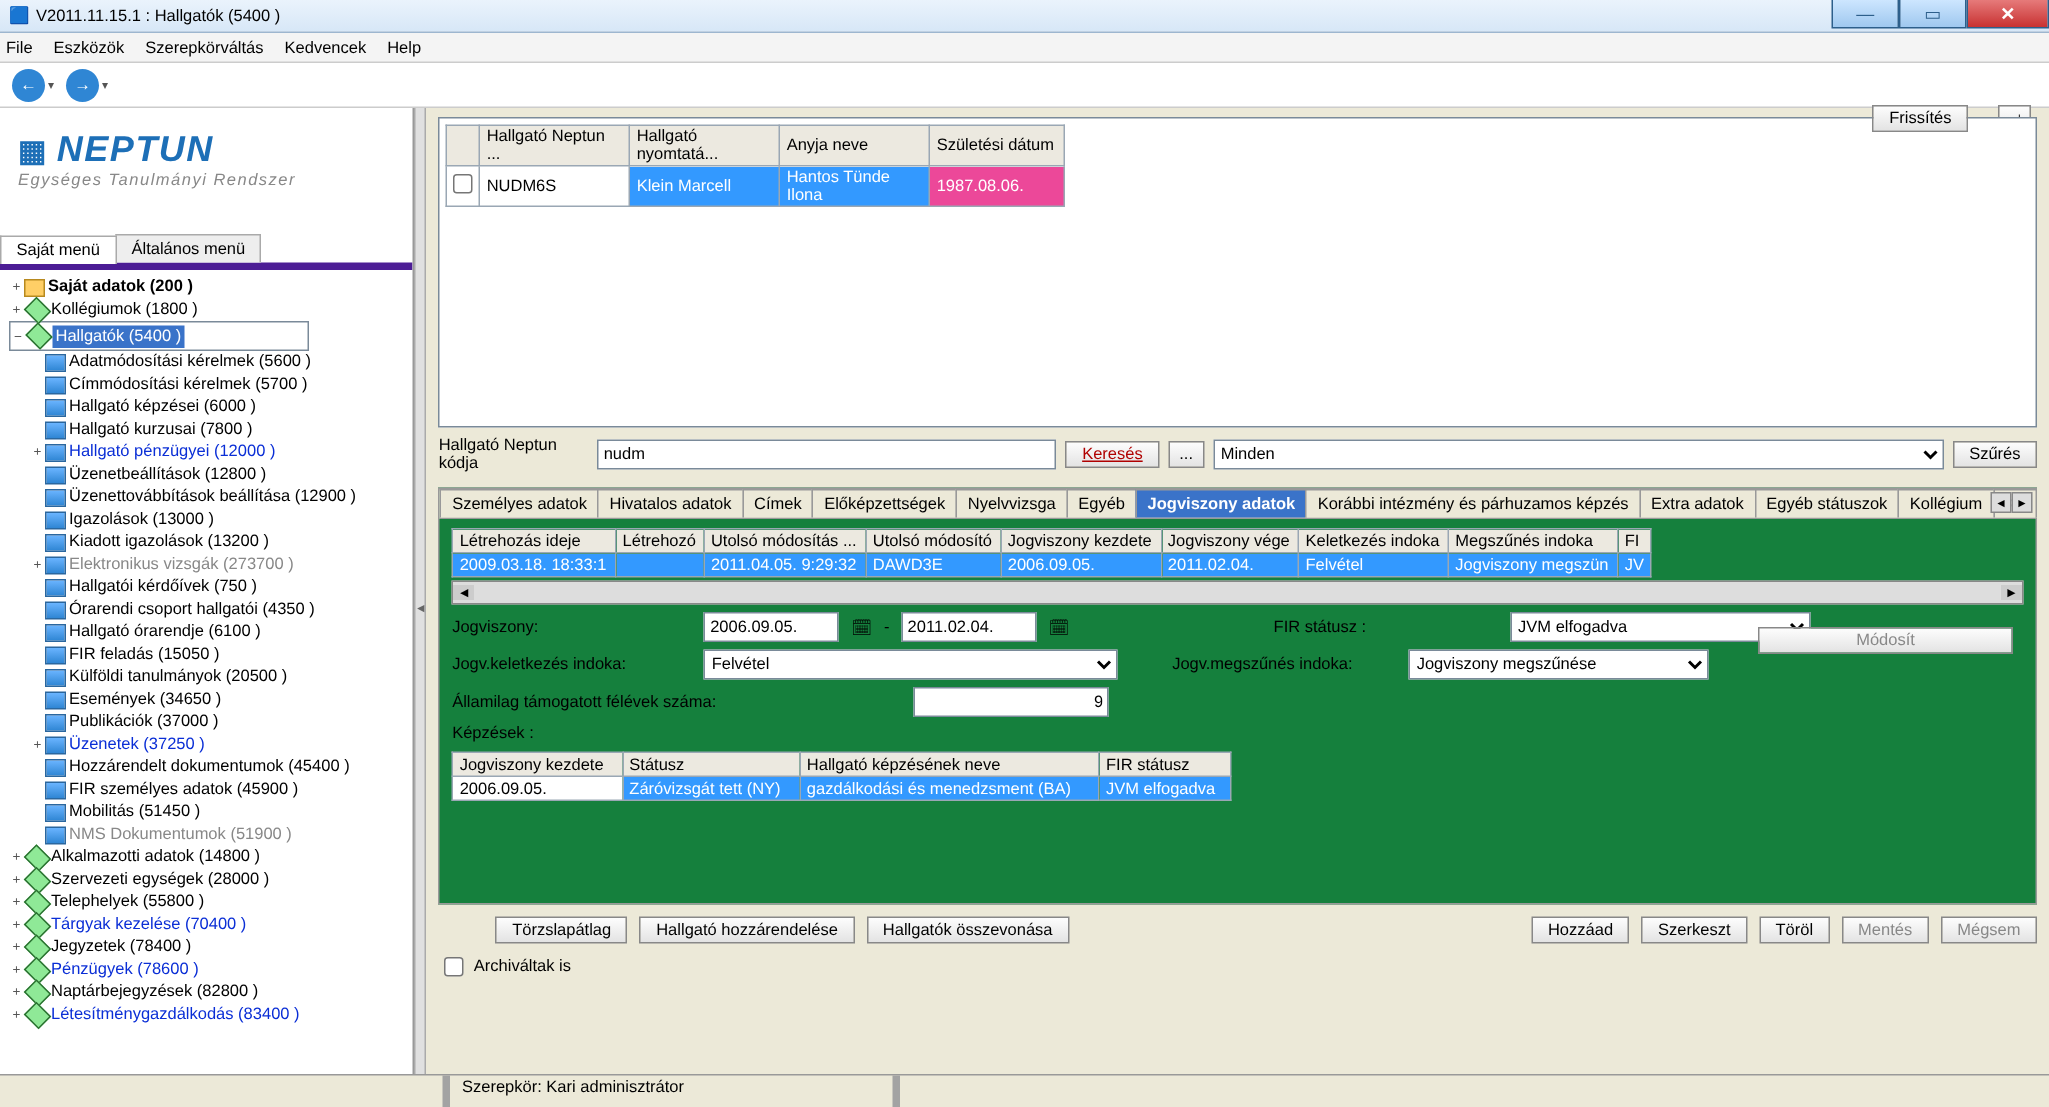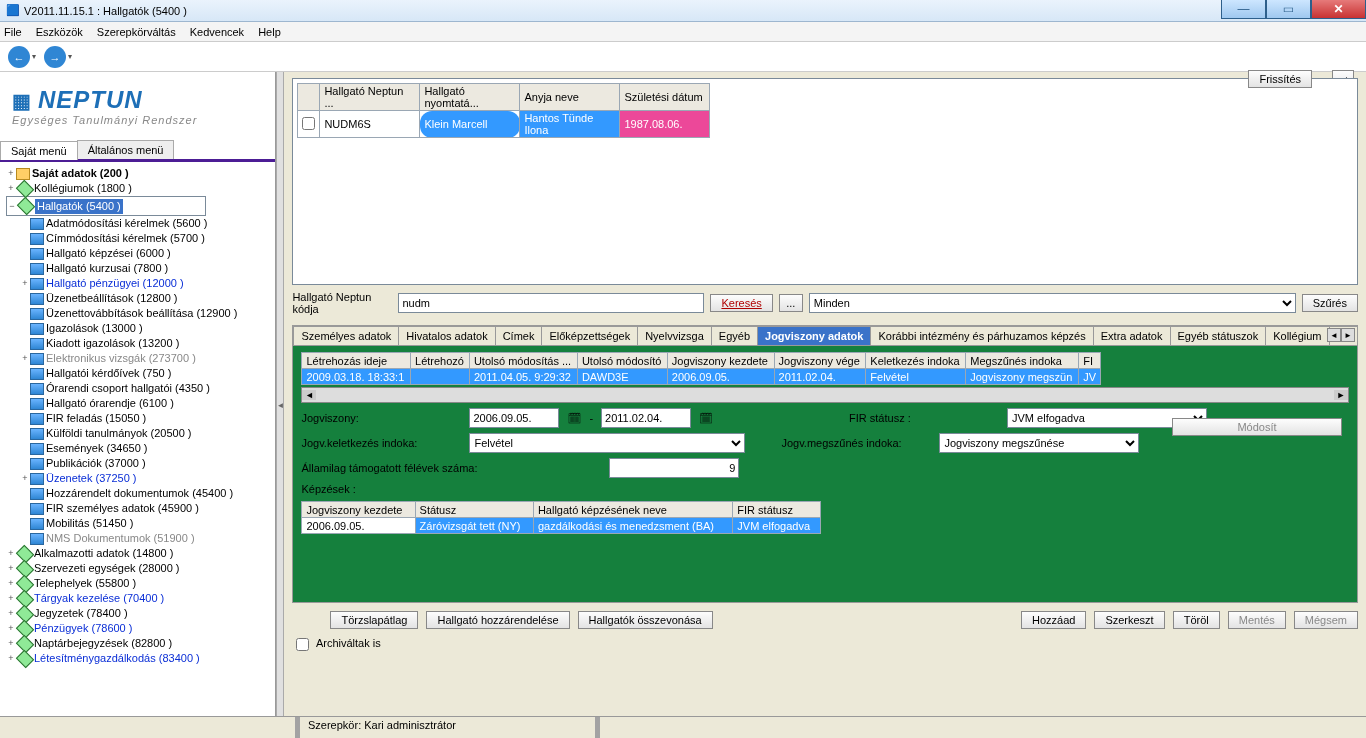--- a/index.html
+++ b/index.html
@@ -22,21 +22,21 @@
   .navsmall{font-size:8px; color:#555; margin-right:8px;}
 
   .maingrid { display:flex; height:666px; }
 
   
   .sidebar { width:305px; background:#fff; border-right:1px solid #999; position:relative; padding-top:4px; overflow:hidden;}
   .logo { padding:10px 12px 6px; }
   .logo-title { font-size:24px; font-weight:bold; color:#1d6fb7; letter-spacing:1px; font-style:italic;}
   .logo-title::before { content:"▦"; font-style:normal; margin-right:6px; color:#1d6fb7; font-size:20px;}
   .logo-sub { color:#888; font-size:11px; letter-spacing:1px; font-style:italic;}
-  .tabstrip { display:flex; border-bottom:3px solid #4c1d95; margin-top:8px;}
+  .tabstrip { display:flex; border-bottom:5px solid #4c1d95; margin-top:24px;}
   .tabstrip .tab { padding:3px 10px; border:1px solid #aaa; border-bottom:none; background:#eee; margin-right:-1px;}
   .tabstrip .tab.active { background:#fff; position:relative; top:1px;}
   .tree { padding:4px 2px 4px 6px; overflow-y:auto; height:540px;}
   .tree-row { white-space:nowrap; line-height:15px; display:flex; align-items:center;}
   .tree-row .exp { width:10px; display:inline-block; text-align:center; font-size:9px; color:#555;}
   .tree-row .tico { width:14px; height:12px; display:inline-block; margin-right:2px;}
   .tico-folder{ background:#ffcf66; border:1px solid #b88a1f;}
   .tico-diamond{ transform:rotate(45deg); width:9px; height:9px; border:1px solid #2a7030; background:#8fe997; margin:0 3px 0 2px;}
   .tico-stack{ background:linear-gradient(#6ab4ff,#2f86d4); border:1px solid #2a679f;}
   .tree-row .lbl { color:#000;}
@@ -327,21 +327,21 @@
             <tr>
           <th class="chkcell"></th>
           <th style="width:100px">Hallgató Neptun ...</th>
           <th style="width:100px">Hallgató nyomtatá...</th>
           <th style="width:100px">Anyja neve</th>
           <th style="width:90px">Születési dátum</th>
         </tr>
         <tr>
           <td class="chkcell" style="background:#fff;"><input type="checkbox" style=""></td>
           <td style="background:#fff;">NUDM6S</td>
-          <td style="background:#3399ff;color:#fff;border-radius:12px;">Klein Marcell</td>
+          <td style="background:#3399ff;color:#fff;">Klein Marcell</td>
           <td style="background:#3399ff;color:#fff;">Hantos Tünde Ilona</td>
           <td style="background:#ec4899;color:#fff;">1987.08.06.</td>
         </tr>
       </tbody>
         </table>
     </div>
 
     <div class="searchrow">
       <span class="lblw">Hallgató Neptun kódja</span>
       <input class="txt searchtxt" value="nudm" style="">

